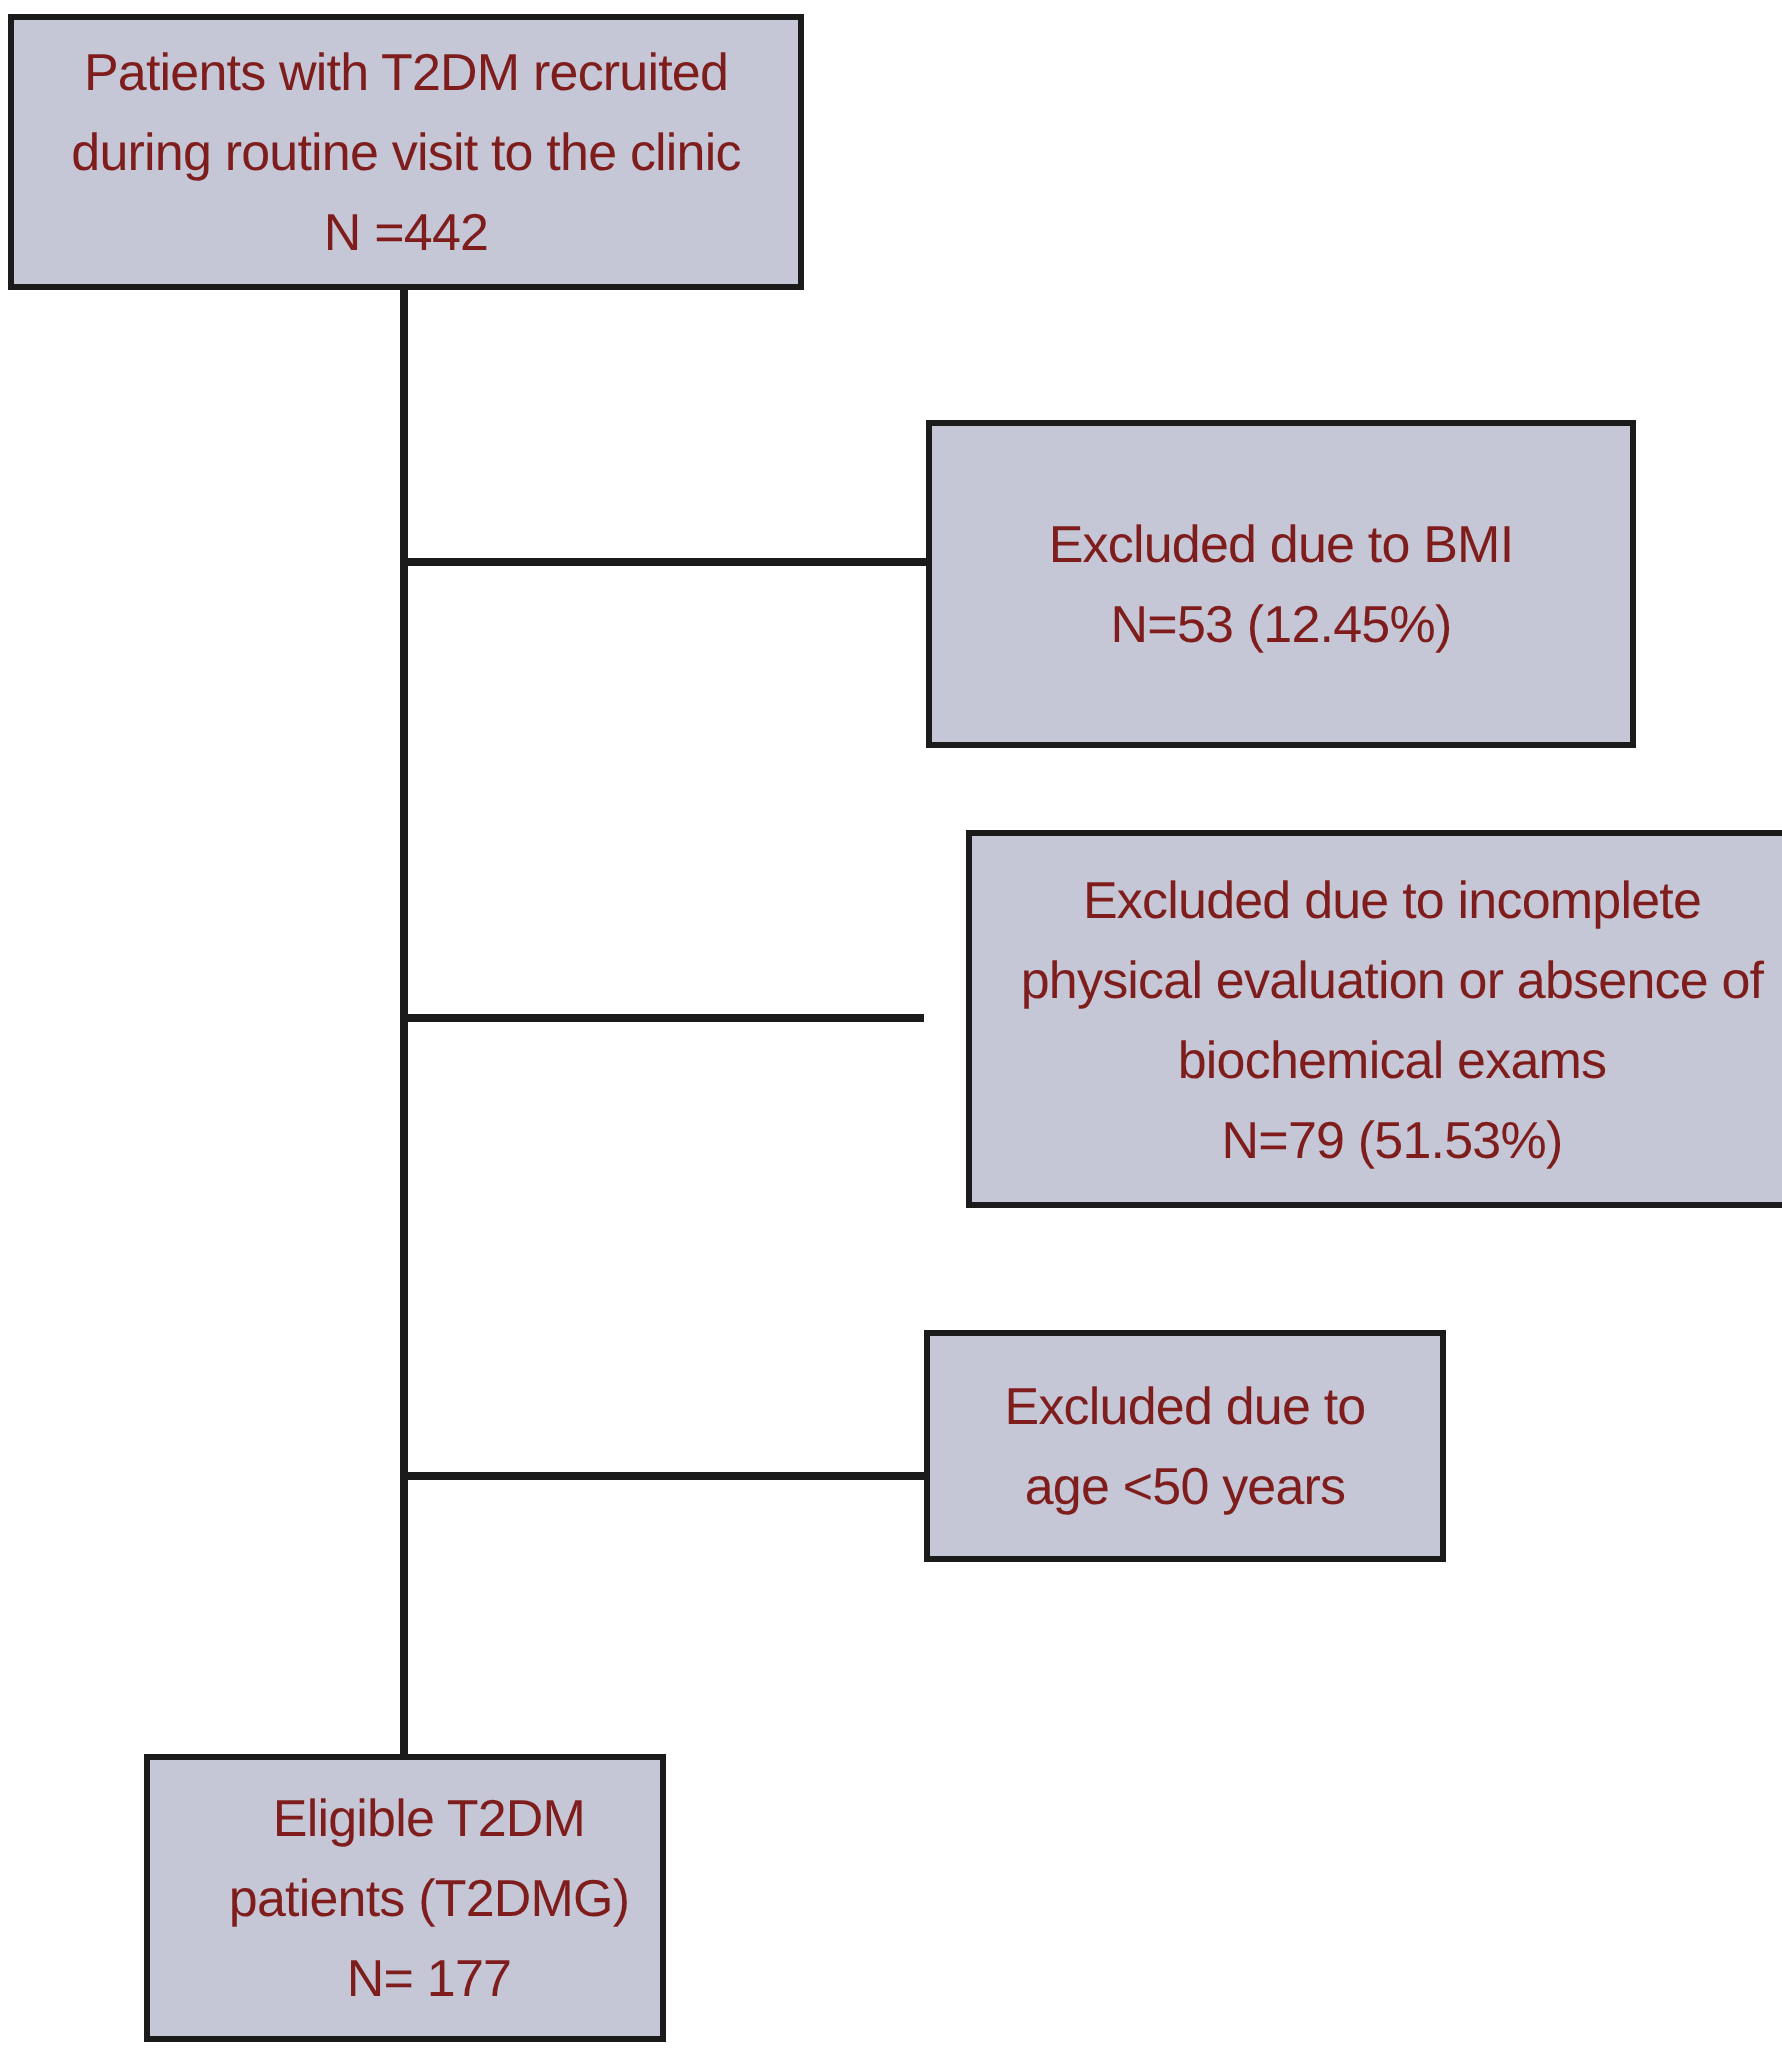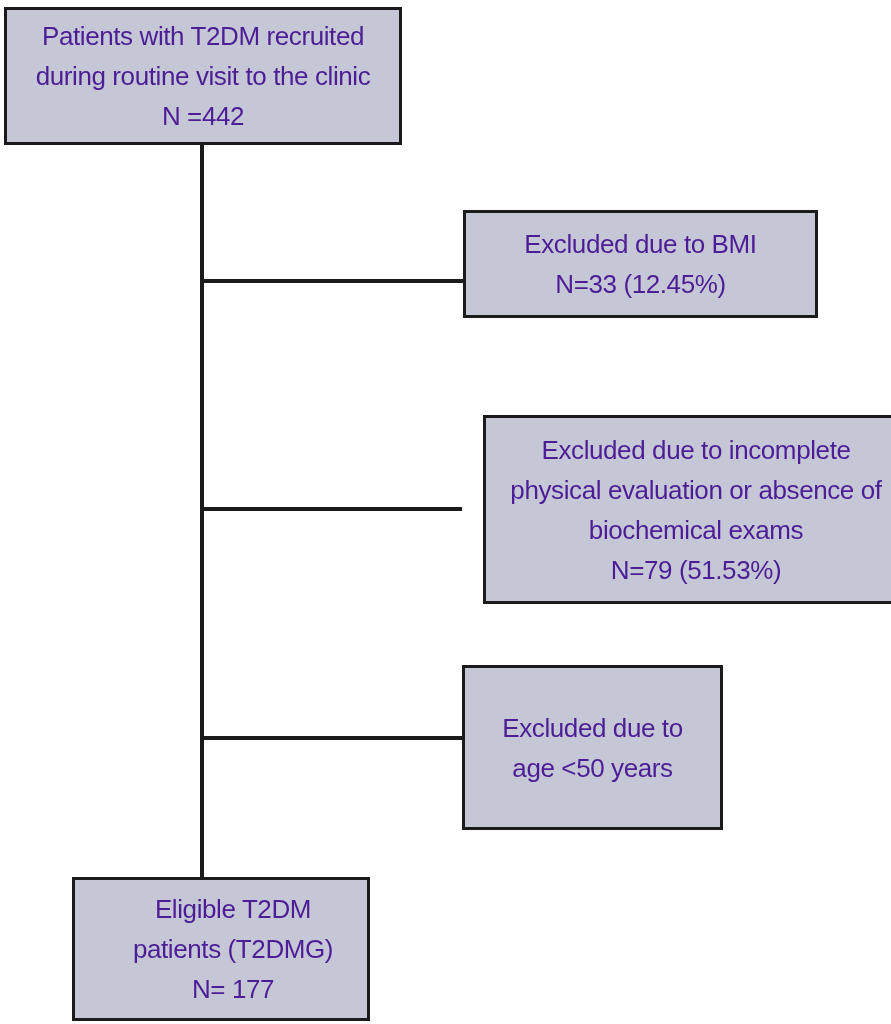--- a/index.html
+++ b/index.html
@@ -9,39 +9,39 @@
     height: 1024px;
     background: #ffffff;
     font-family: "Liberation Sans", sans-serif;
     overflow: hidden;
   }
   .box {
     position: absolute;
     box-sizing: border-box;
     background: #c5c7d6;
     border: 3px solid #1b1b1b;
-    color: #4c1d95;
+    color: #7f1d1d;
     display: flex;
     flex-direction: column;
     align-items: center;
     justify-content: center;
     text-align: center;
     font-size: 26px;
     line-height: 40px;
     letter-spacing: -0.4px;
   }
   .box .txt { white-space: nowrap; }
   .conn { position: absolute; background: #1b1b1b; }
 
   
   #box-recruited { left: 4px;   top: 7px;   width: 398px; height: 138px; }
-  #box-bmi       { left: 463px; top: 210px; width: 355px; height: 108px; }
+  #box-bmi       { left: 463px; top: 210px; width: 355px; height: 164px; }
   #box-exams     { left: 483px; top: 415px; width: 426px; height: 189px; }
-  #box-age       { left: 462px; top: 665px; width: 261px; height: 165px; justify-content: center; }
-  #box-eligible  { left: 72px;  top: 877px; width: 298px; height: 144px; padding-left: 24px; }
+  #box-age       { left: 462px; top: 665px; width: 261px; height: 116px; justify-content: center; }
+  #box-eligible  { left: 72px;  top: 877px; width: 261px; height: 144px; padding-left: 24px; }
 
   
   #conn-vertical { left: 200px; top: 145px; width: 4px;   height: 732px; }
   #conn-bmi      { left: 204px; top: 279px; width: 259px; height: 4px; }
   #conn-exams    { left: 204px; top: 507px; width: 258px; height: 4px; }
   #conn-age      { left: 204px; top: 736px; width: 258px; height: 4px; }
 </style>
 </head>
 <body>
 
@@ -53,21 +53,21 @@
   <div class="conn" id="conn-age"></div>
 
   <div class="box" id="box-recruited">
     <div class="txt">Patients with T2DM recruited</div>
     <div class="txt">during routine visit to the clinic</div>
     <div class="txt">N =442</div>
   </div>
 
   <div class="box" id="box-bmi">
     <div class="txt">Excluded due to BMI</div>
-    <div class="txt">N=33 (12.45%)</div>
+    <div class="txt">N=53 (12.45%)</div>
   </div>
 
   <div class="box" id="box-exams">
     <div class="txt">Excluded due to incomplete</div>
     <div class="txt">physical evaluation or absence of</div>
     <div class="txt">biochemical exams</div>
     <div class="txt">N=79 (51.53%)</div>
   </div>
 
   <div class="box" id="box-age">

